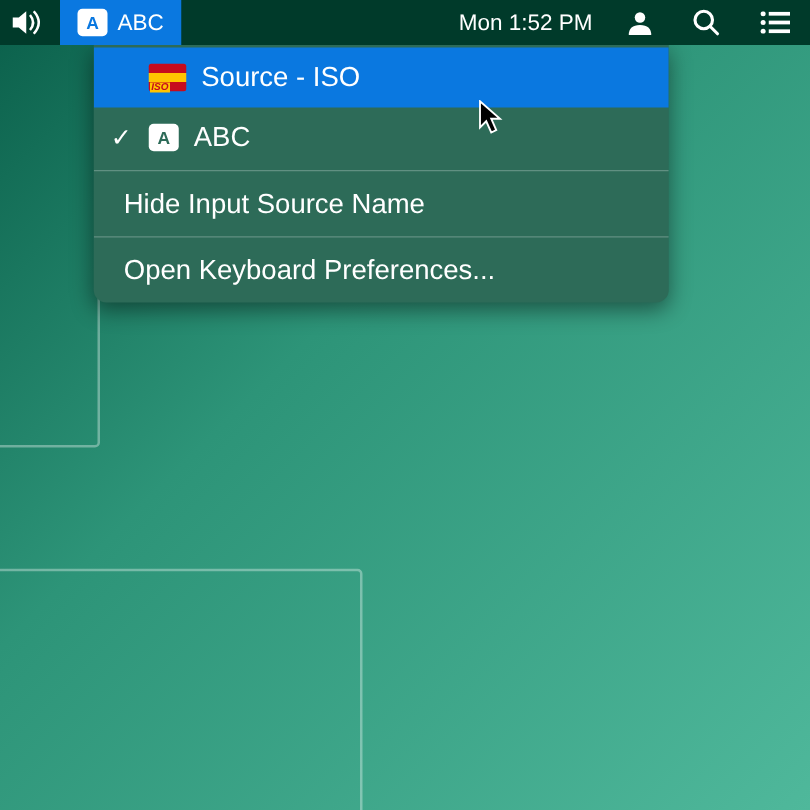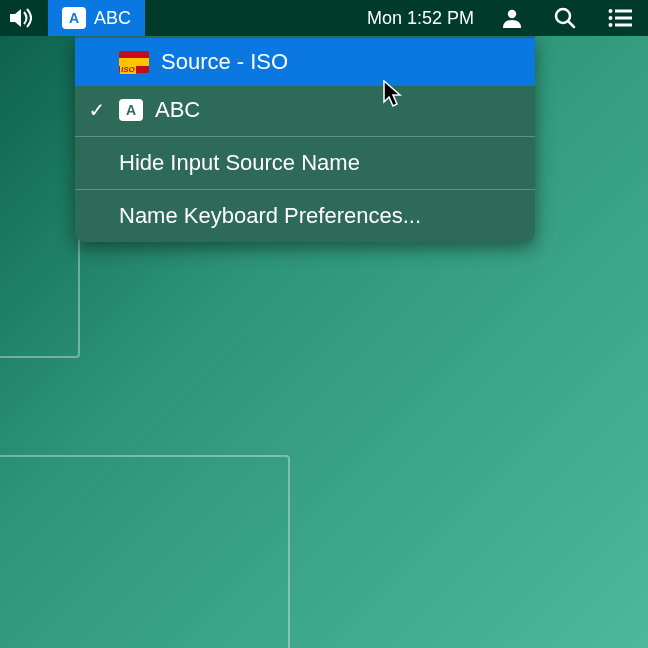--- a/index.html
+++ b/index.html
@@ -117,21 +117,21 @@
     .flag-iso-text{
       position:absolute; bottom:-1px; left:1px;
       font-size:8px; color:#c60b1e; font-weight:700;
       background:#ffc400; line-height:8px; padding:0 1px;
     }
     .menu-sep {
       height: 1px;
       background: rgba(255,255,255,0.25);
       margin: 2px 0;
     }
-    .menu-text-row { padding-left: 44px; }
+    .menu-text-row { padding-left: 24px; }
 
     
     .cursor {
       position: absolute;
       top: 80px;
       left: 383px;
       z-index: 20;
       pointer-events: none;
     }
 
@@ -208,20 +208,20 @@
 
   <div class="menu-sep"></div>
 
   <div class="menu-row menu-text-row">
     <span>Hide Input Source Name</span>
   </div>
 
   <div class="menu-sep"></div>
 
   <div class="menu-row menu-text-row">
-    <span>Name Keyboard Preferences...</span>
+    <span>Open Keyboard Preferences...</span>
   </div>
 
 </div>
 
 <svg class="cursor" width="22" height="30" viewBox="0 0 22 30">
   <path d="M1 1 L1 22 L6 17 L10 26 L14 24 L10 15 L17 15 Z" fill="#000" stroke="#fff" stroke-width="1.5"></path>
 </svg>
 
 </body></html>

